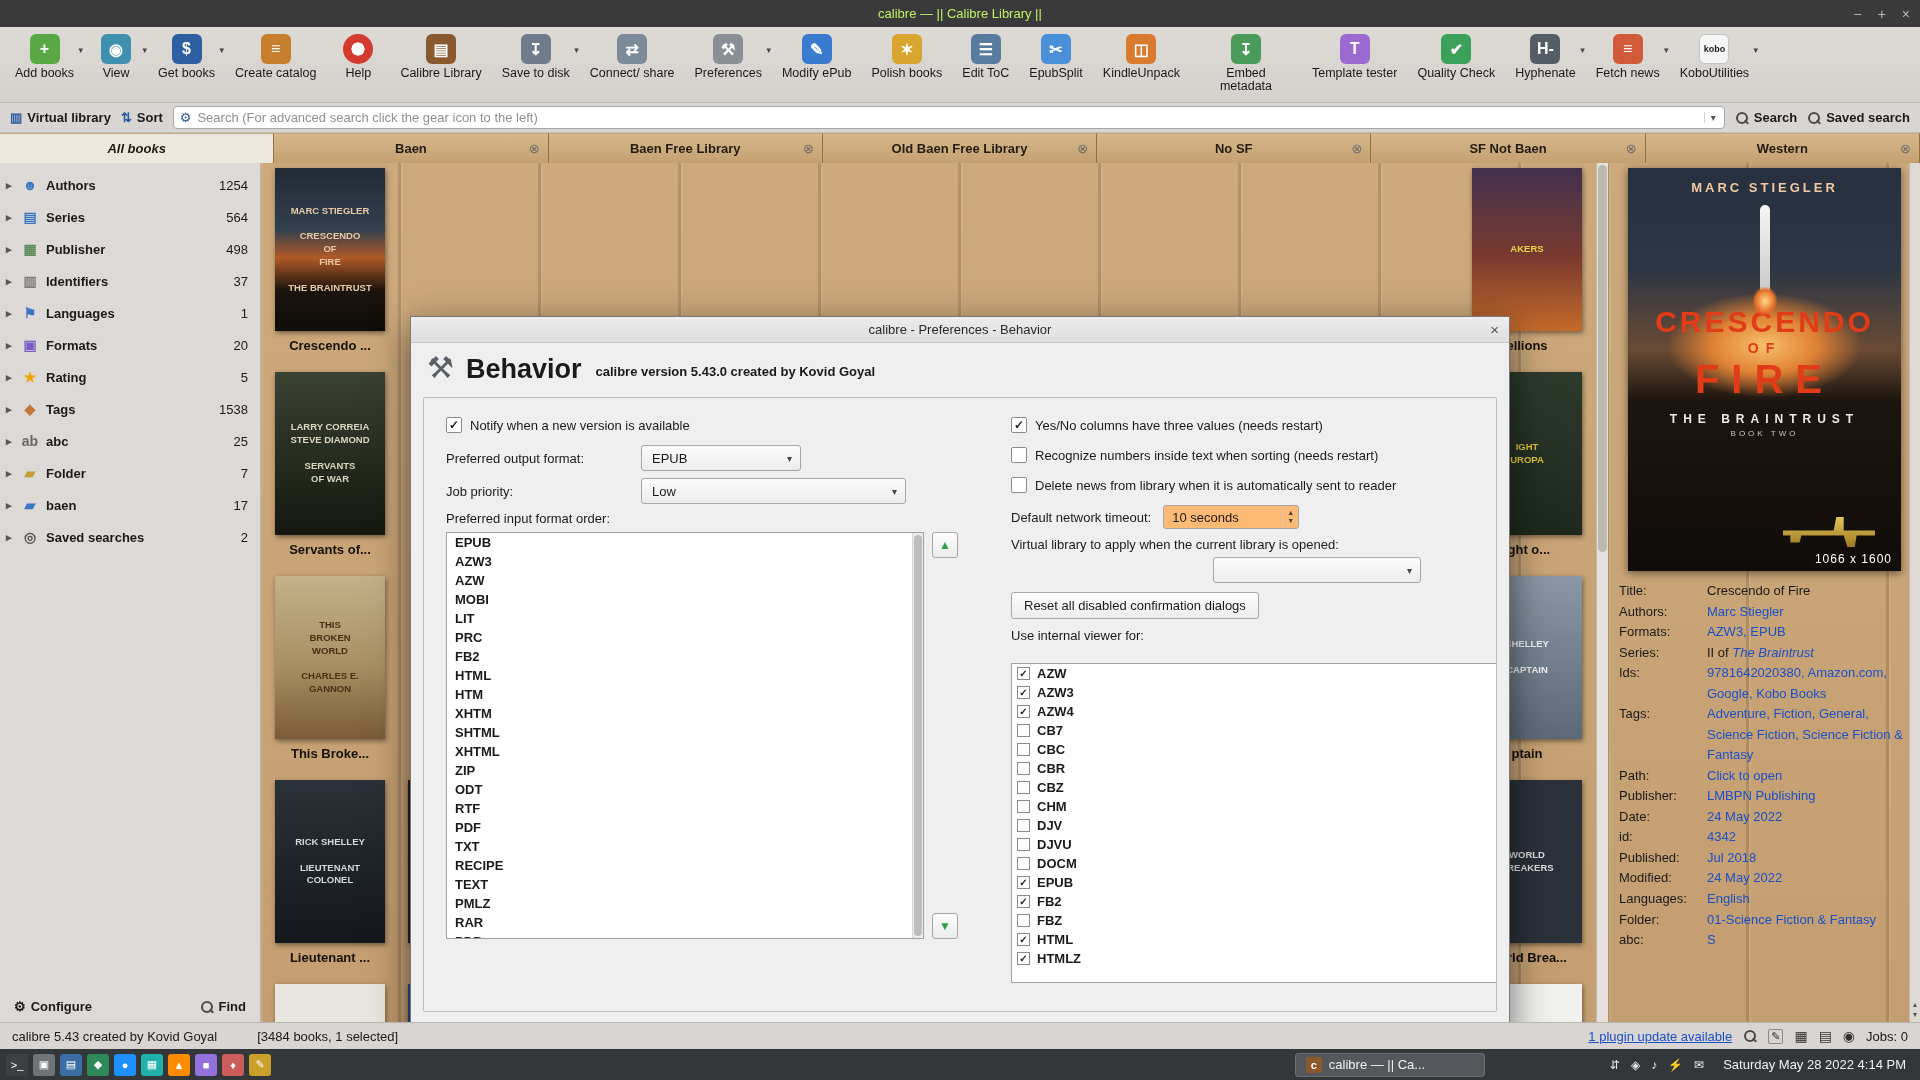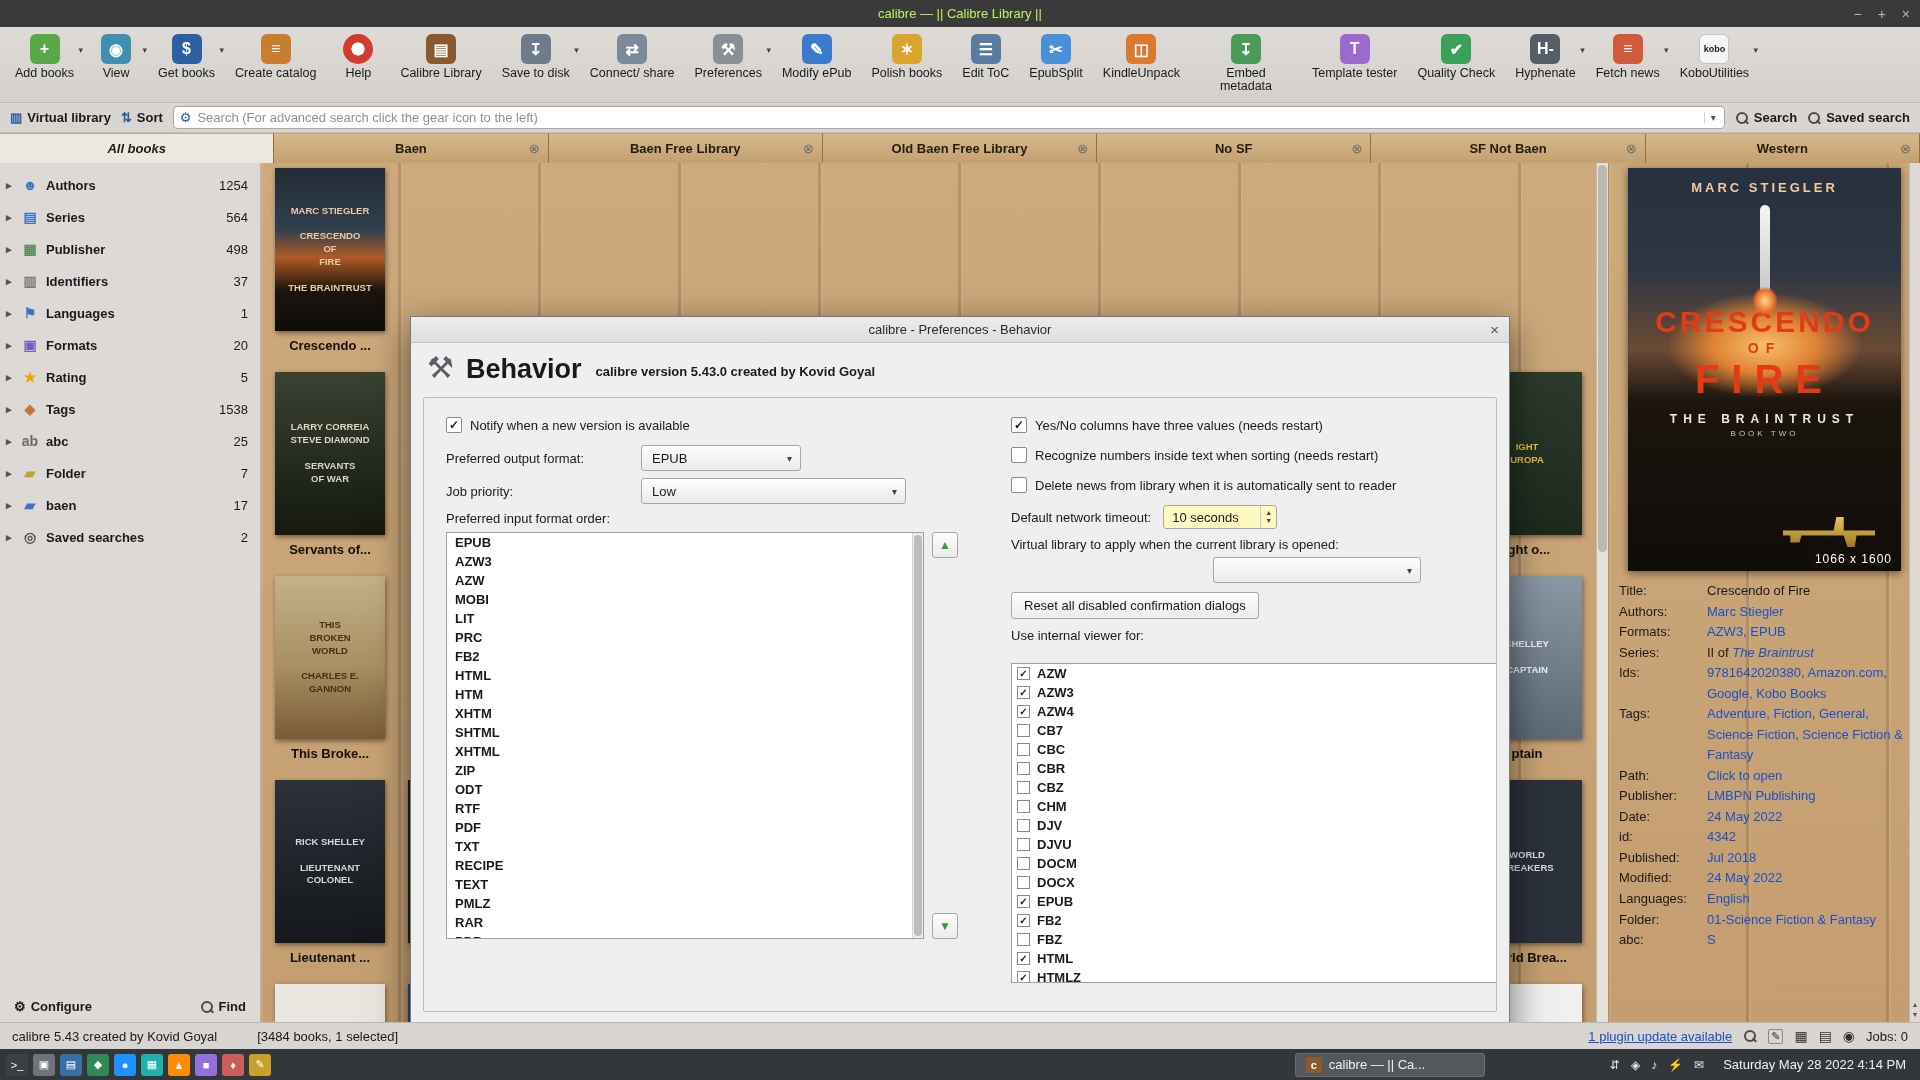--- a/index.html
+++ b/index.html
@@ -121,21 +121,21 @@
   .vrow { display:flex; align-items:center; gap:7px; height:19px; padding-left:5px; font-weight:bold; font-size:13px; }
   .vcb { width:13px; height:13px; border:1px solid #8a8a8a; background:#fff; display:flex; align-items:center; justify-content:center; font-size:10px; flex:none; }
   .vcb i { display:none; font-style:normal; font-weight:bold; }
   .vcb.on i { display:block; }
   .lb-scroll { position:absolute; right:0; top:0; bottom:0; width:11px; background:#ececec; border-left:1px solid #d6d6d6; }
   .lb-thumb { position:absolute; right:1px; left:1px; background:#bdbdbd; border-radius:4px; }
   .thumb-full { top:2px; bottom:2px; }
   .updown { display:flex; flex-direction:column; justify-content:space-between; height:407px; }
   .udbtn { width:26px; height:26px; border:1px solid #a6a6a6; border-radius:3px; background:linear-gradient(#fdfdfd,#ebebeb); display:flex; align-items:center; justify-content:center; color:#2f9e44; font-size:12px; }
   .timeoutrow { display:flex; align-items:center; margin:5px 0; }
-  .spin { width:114px; height:24px; background:#fef9c3; border:1px solid #a6a6a6; border-radius:3px; display:flex; align-items:center; margin-left:12px; overflow:hidden; }
+  .spin { width:136px; height:24px; background:#fdba74; border:1px solid #a6a6a6; border-radius:3px; display:flex; align-items:center; margin-left:12px; overflow:hidden; }
   .spin .sval { flex:1; padding-left:8px; }
   .spin .sarrows { width:16px; align-self:stretch; display:flex; flex-direction:column; align-items:center; justify-content:center; font-size:7px; color:#444; border-left:1px solid #ccc; line-height:1.2; }
   .vl-label { margin:8px 0 5px; }
   .vl-combo-row { margin-left:202px; }
   .btn { height:27px; display:inline-flex; align-items:center; gap:6px; padding:0 12px; background:linear-gradient(#fdfdfd,#ececec); border:1px solid #a6a6a6; border-radius:3px; font-size:13px; white-space:nowrap; }
   .reset-row { margin:9px 0 2px; }
   .viewer-label { margin:9px 0 20px; }
   .dlg-footer { height:48px; flex:none; display:flex; align-items:center; padding:0 14px; gap:10px; }
   .spacer { flex:1; }
 
@@ -535,20 +535,24 @@
 COLONEL</div>
             <div class="cell-caption">Lieutenant ...</div>
           </div>
 
           <div class="cell" style="grid-area: 5 / 1;">
             <div class="cell-cover" style="background: rgb(233, 230, 223); color: rgb(51, 51, 51);">TRAVIS S. TAYLOR
 LES JOHNSON</div>
 
           </div>
 
+          <div class="cell" style="grid-area: 1 / 10;">
+            <div class="cell-cover" style="background: linear-gradient(rgb(67, 48, 78) 0%, rgb(122, 58, 46) 55%, rgb(196, 106, 42) 100%); color: rgb(232, 212, 74);">AKERS</div>
+            <div class="cell-caption">ellions</div>
+          </div>
 
           <div class="cell" style="grid-area: 2 / 10;">
             <div class="cell-cover" style="background: linear-gradient(rgb(44, 58, 44) 0%, rgb(29, 41, 29) 100%); color: rgb(232, 194, 58);">IGHT
 UROPA</div>
             <div class="cell-caption">ight o...</div>
           </div>
 
           <div class="cell" style="grid-area: 3 / 10;">
             <div class="cell-cover" style="background: linear-gradient(rgb(138, 151, 165) 0%, rgb(92, 106, 120) 100%); color: rgb(240, 240, 240);">SHELLEY
 
@@ -990,24 +994,20 @@
                 <div class="vrow">
                   <span class="vcb"></span>
                   <span>DJVU</span>
                 </div>
 
                 <div class="vrow">
                   <span class="vcb"></span>
                   <span>DOCM</span>
                 </div>
 
-                <div class="vrow">
-                  <span class="vcb"></span>
-                  <span>DOCX</span>
-                </div>
 
                 <div class="vrow">
                   <span class="vcb on">
                     <i>✓</i>
                   </span>
                   <span>EPUB</span>
                 </div>
 
                 <div class="vrow">
                   <span class="vcb on">

